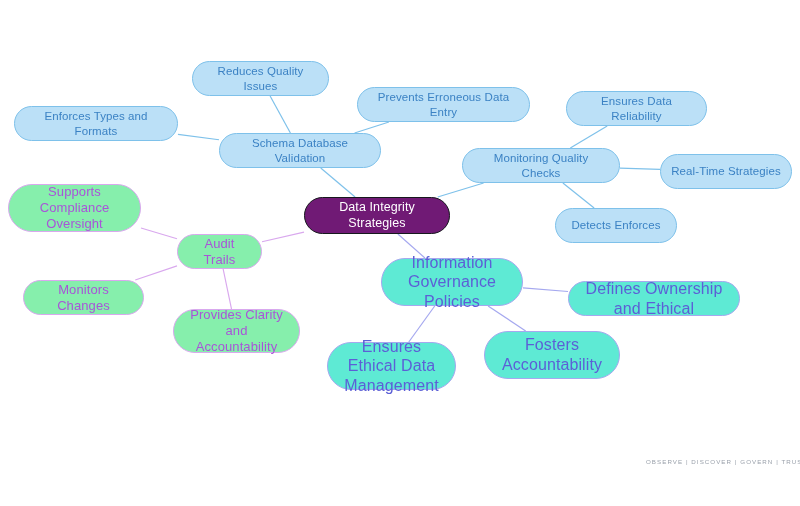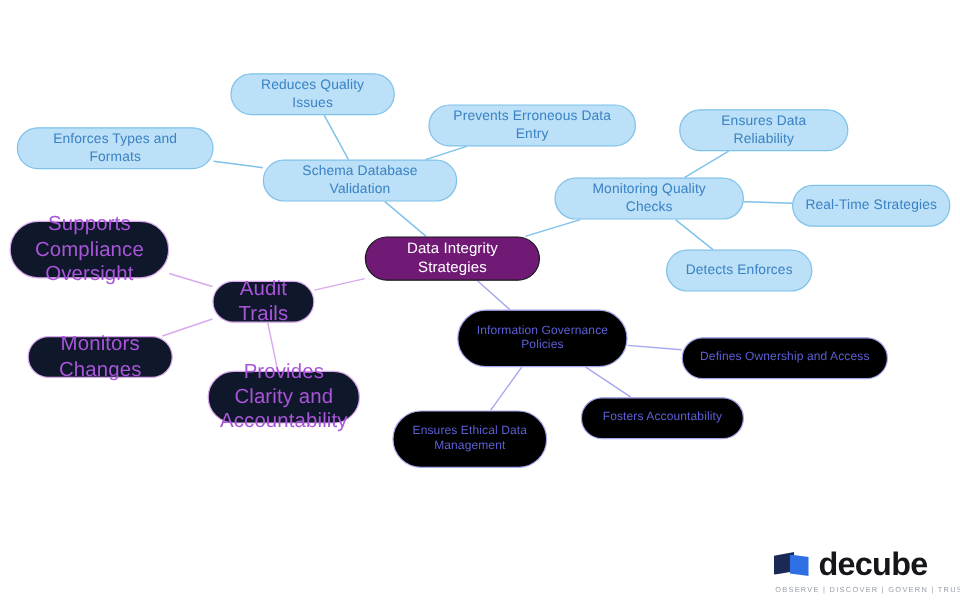--- a/index.html
+++ b/index.html
@@ -46,30 +46,30 @@
     font-size: 12.5px;
     border-radius: 22px;
   }
   .node.blue {
     background: #bbe0f7;
     border-color: #7ec1ea;
     color: #3b82c4;
     font-size: 11.5px;
   }
   .node.pink {
-    background: #0f172a;
+    background: #86efac;
     border-color: #d9a8ee;
     color: #a855d8;
-    font-size: 17px;
+    font-size: 13px;
   }
   .node.periwinkle {
-    background: #000000;
+    background: #5eead4;
     border-color: #a5a8ef;
     color: #5c5fd6;
-    font-size: 10px;
+    font-size: 16px;
   }
 
   
   #logo {
     position: absolute;
     left: 645px;
     top: 455px;
     width: 148px;
     height: 46px;
     display: flex;
@@ -157,30 +157,23 @@
       <div class="node blue" style="left: 660px; top: 154px; width: 132px; height: 35px;">Real-Time Strategies</div>
       <div class="node blue" style="left: 555px; top: 208px; width: 122px; height: 35px;">Detects Enforces</div>
       <div class="node pink" style="left: 177px; top: 234px; width: 85px; height: 35px;">Audit Trails</div>
       <div class="node pink" style="left: 8px; top: 184px; width: 133px; height: 48px;">Supports Compliance
 Oversight</div>
       <div class="node pink" style="left: 23px; top: 280px; width: 121px; height: 35px;">Monitors Changes</div>
       <div class="node pink" style="left: 173px; top: 309px; width: 127px; height: 44px;">Provides Clarity and
 Accountability</div>
       <div class="node periwinkle" style="left: 381px; top: 258px; width: 142px; height: 48px;">Information Governance
 Policies</div>
-      <div class="node periwinkle" style="left: 568px; top: 281px; width: 172px; height: 35px;">Defines Ownership and Access</div>
-      <div class="node periwinkle" style="left: 484px; top: 331px; width: 136px; height: 35px;">Fosters Accountability</div>
+      <div class="node periwinkle" style="left: 568px; top: 281px; width: 172px; height: 35px;">Defines Ownership and Ethical</div>
+      <div class="node periwinkle" style="left: 484px; top: 331px; width: 136px; height: 48px;">Fosters Accountability</div>
       <div class="node periwinkle" style="left: 327px; top: 342px; width: 129px; height: 48px;">Ensures Ethical Data
 Management</div>
     </div>
 
   <div id="logo">
-    <div class="logo-row">
-      <div class="logo-mark">
-        <div class="shape-back"></div>
-        <div class="shape-front"></div>
-      </div>
-      <div class="logo-word">decube</div>
-    </div>
     <div class="logo-tagline">OBSERVE | DISCOVER | GOVERN | TRUST</div>
   </div>
 
 </div>
 
 </body></html>

